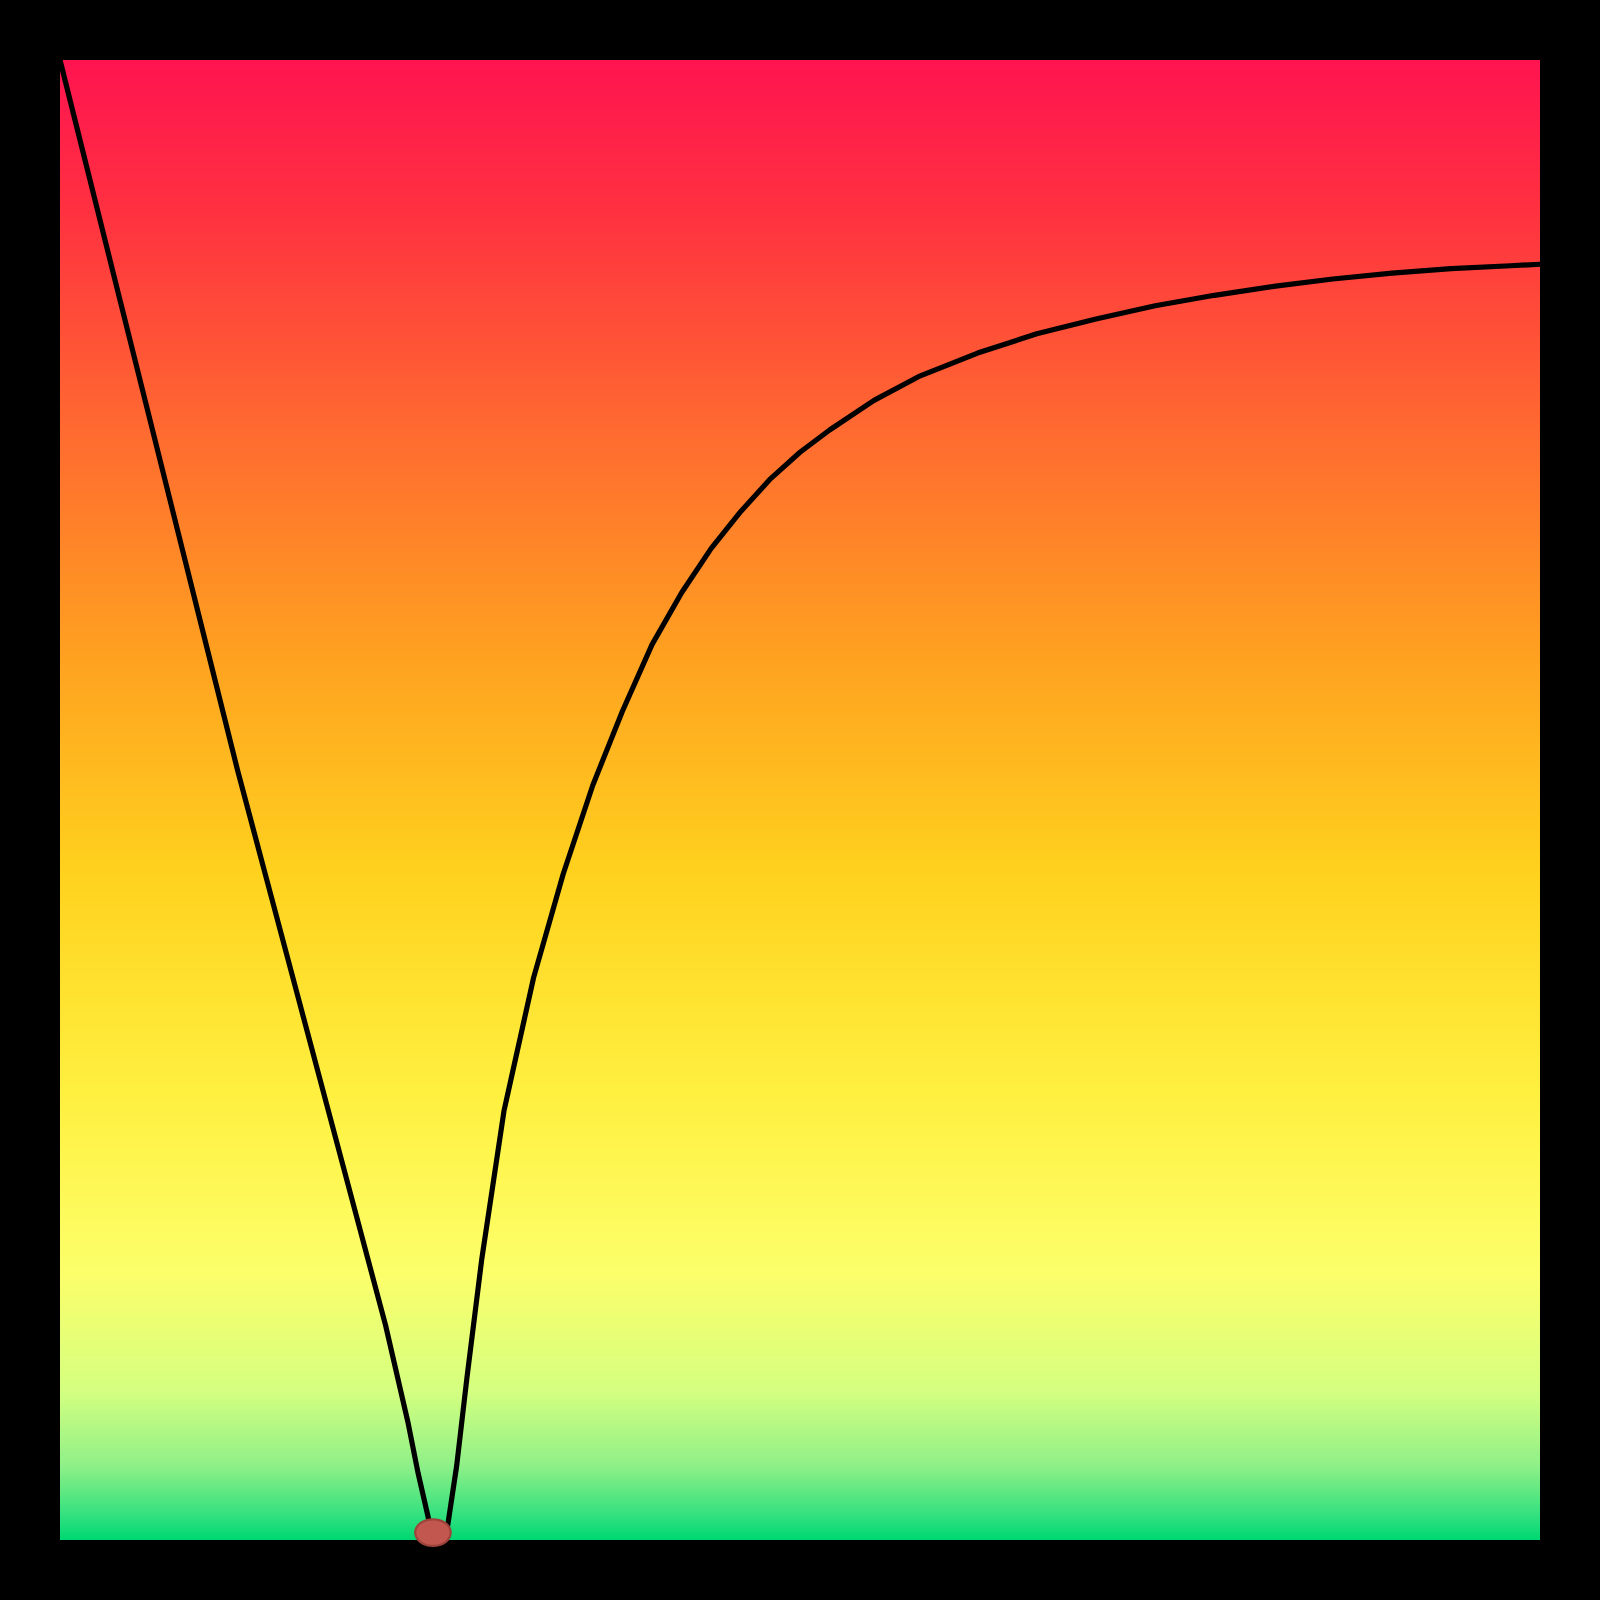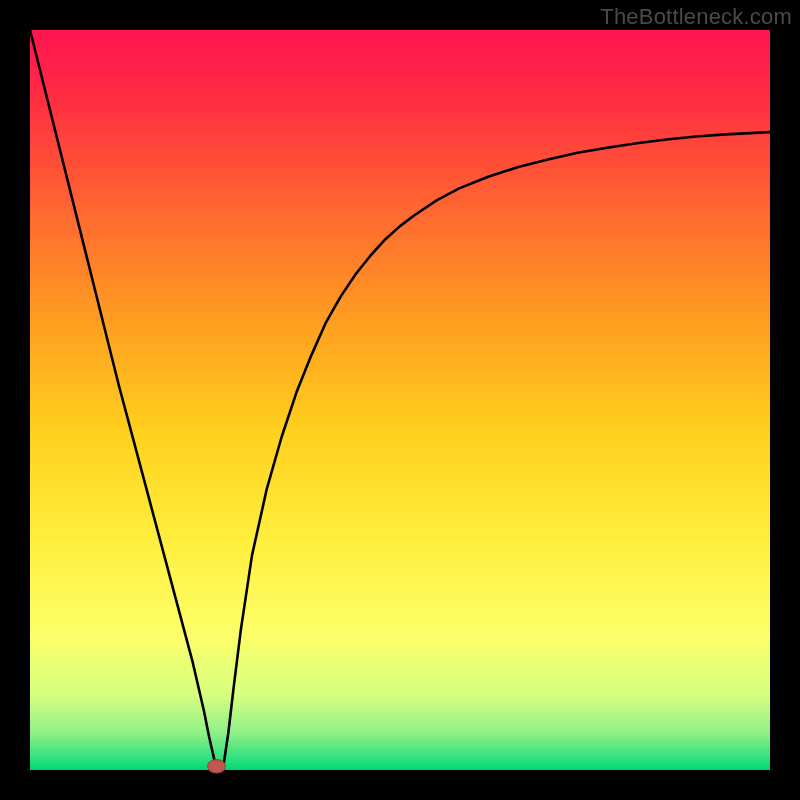--- a/index.html
+++ b/index.html
@@ -792,14 +792,13 @@
       <div class="grad-row" style="top: 735px; background: rgb(17, 219, 119);"></div>
       <div class="grad-row" style="top: 736px; background: rgb(13, 218, 118);"></div>
       <div class="grad-row" style="top: 737px; background: rgb(9, 217, 117);"></div>
       <div class="grad-row" style="top: 738px; background: rgb(4, 217, 116);"></div>
       <div class="grad-row" style="top: 739px; background: rgb(0, 216, 115);"></div>
     <svg class="curve" viewBox="0 0 100 100" preserveAspectRatio="none">
       <path id="curvePath" fill="none" stroke="#000000" stroke-width="0.35" stroke-linejoin="round" stroke-linecap="round" d="M0.000 0.000 L2.000 8.000 L4.000 16.000 L6.000 24.000 L8.000 32.000 L10.000 40.000 L12.000 48.000 L14.000 55.500 L16.000 63.000 L18.000 70.500 L20.000 78.000 L22.000 85.500 L23.500 92.000 L24.200 95.500 L25.000 99.000 L25.200 99.500 L25.600 99.500 L26.200 99.000 L26.800 95.000 L27.500 89.000 L28.500 81.000 L30.000 71.000 L32.000 62.000 L34.000 55.000 L36.000 49.000 L38.000 44.000 L40.000 39.500 L42.000 36.000 L44.000 33.000 L46.000 30.500 L48.000 28.300 L50.000 26.500 L52.000 25.000 L55.000 23.000 L58.000 21.400 L62.000 19.800 L66.000 18.500 L70.000 17.500 L74.000 16.600 L78.000 15.900 L82.000 15.300 L86.000 14.800 L90.000 14.400 L94.000 14.100 L98.000 13.900 L100.000 13.800 "></path>
       <ellipse id="marker" cx="25.2" cy="99.5" rx="1.2" ry="0.8999999999999999" fill="#c1574e" stroke="#9e433b" stroke-width="0.15"></ellipse>
     </svg>
   </div>
-  <div class="watermark">TheBottleneck.com</div>
 </div>
 
 </body></html>

